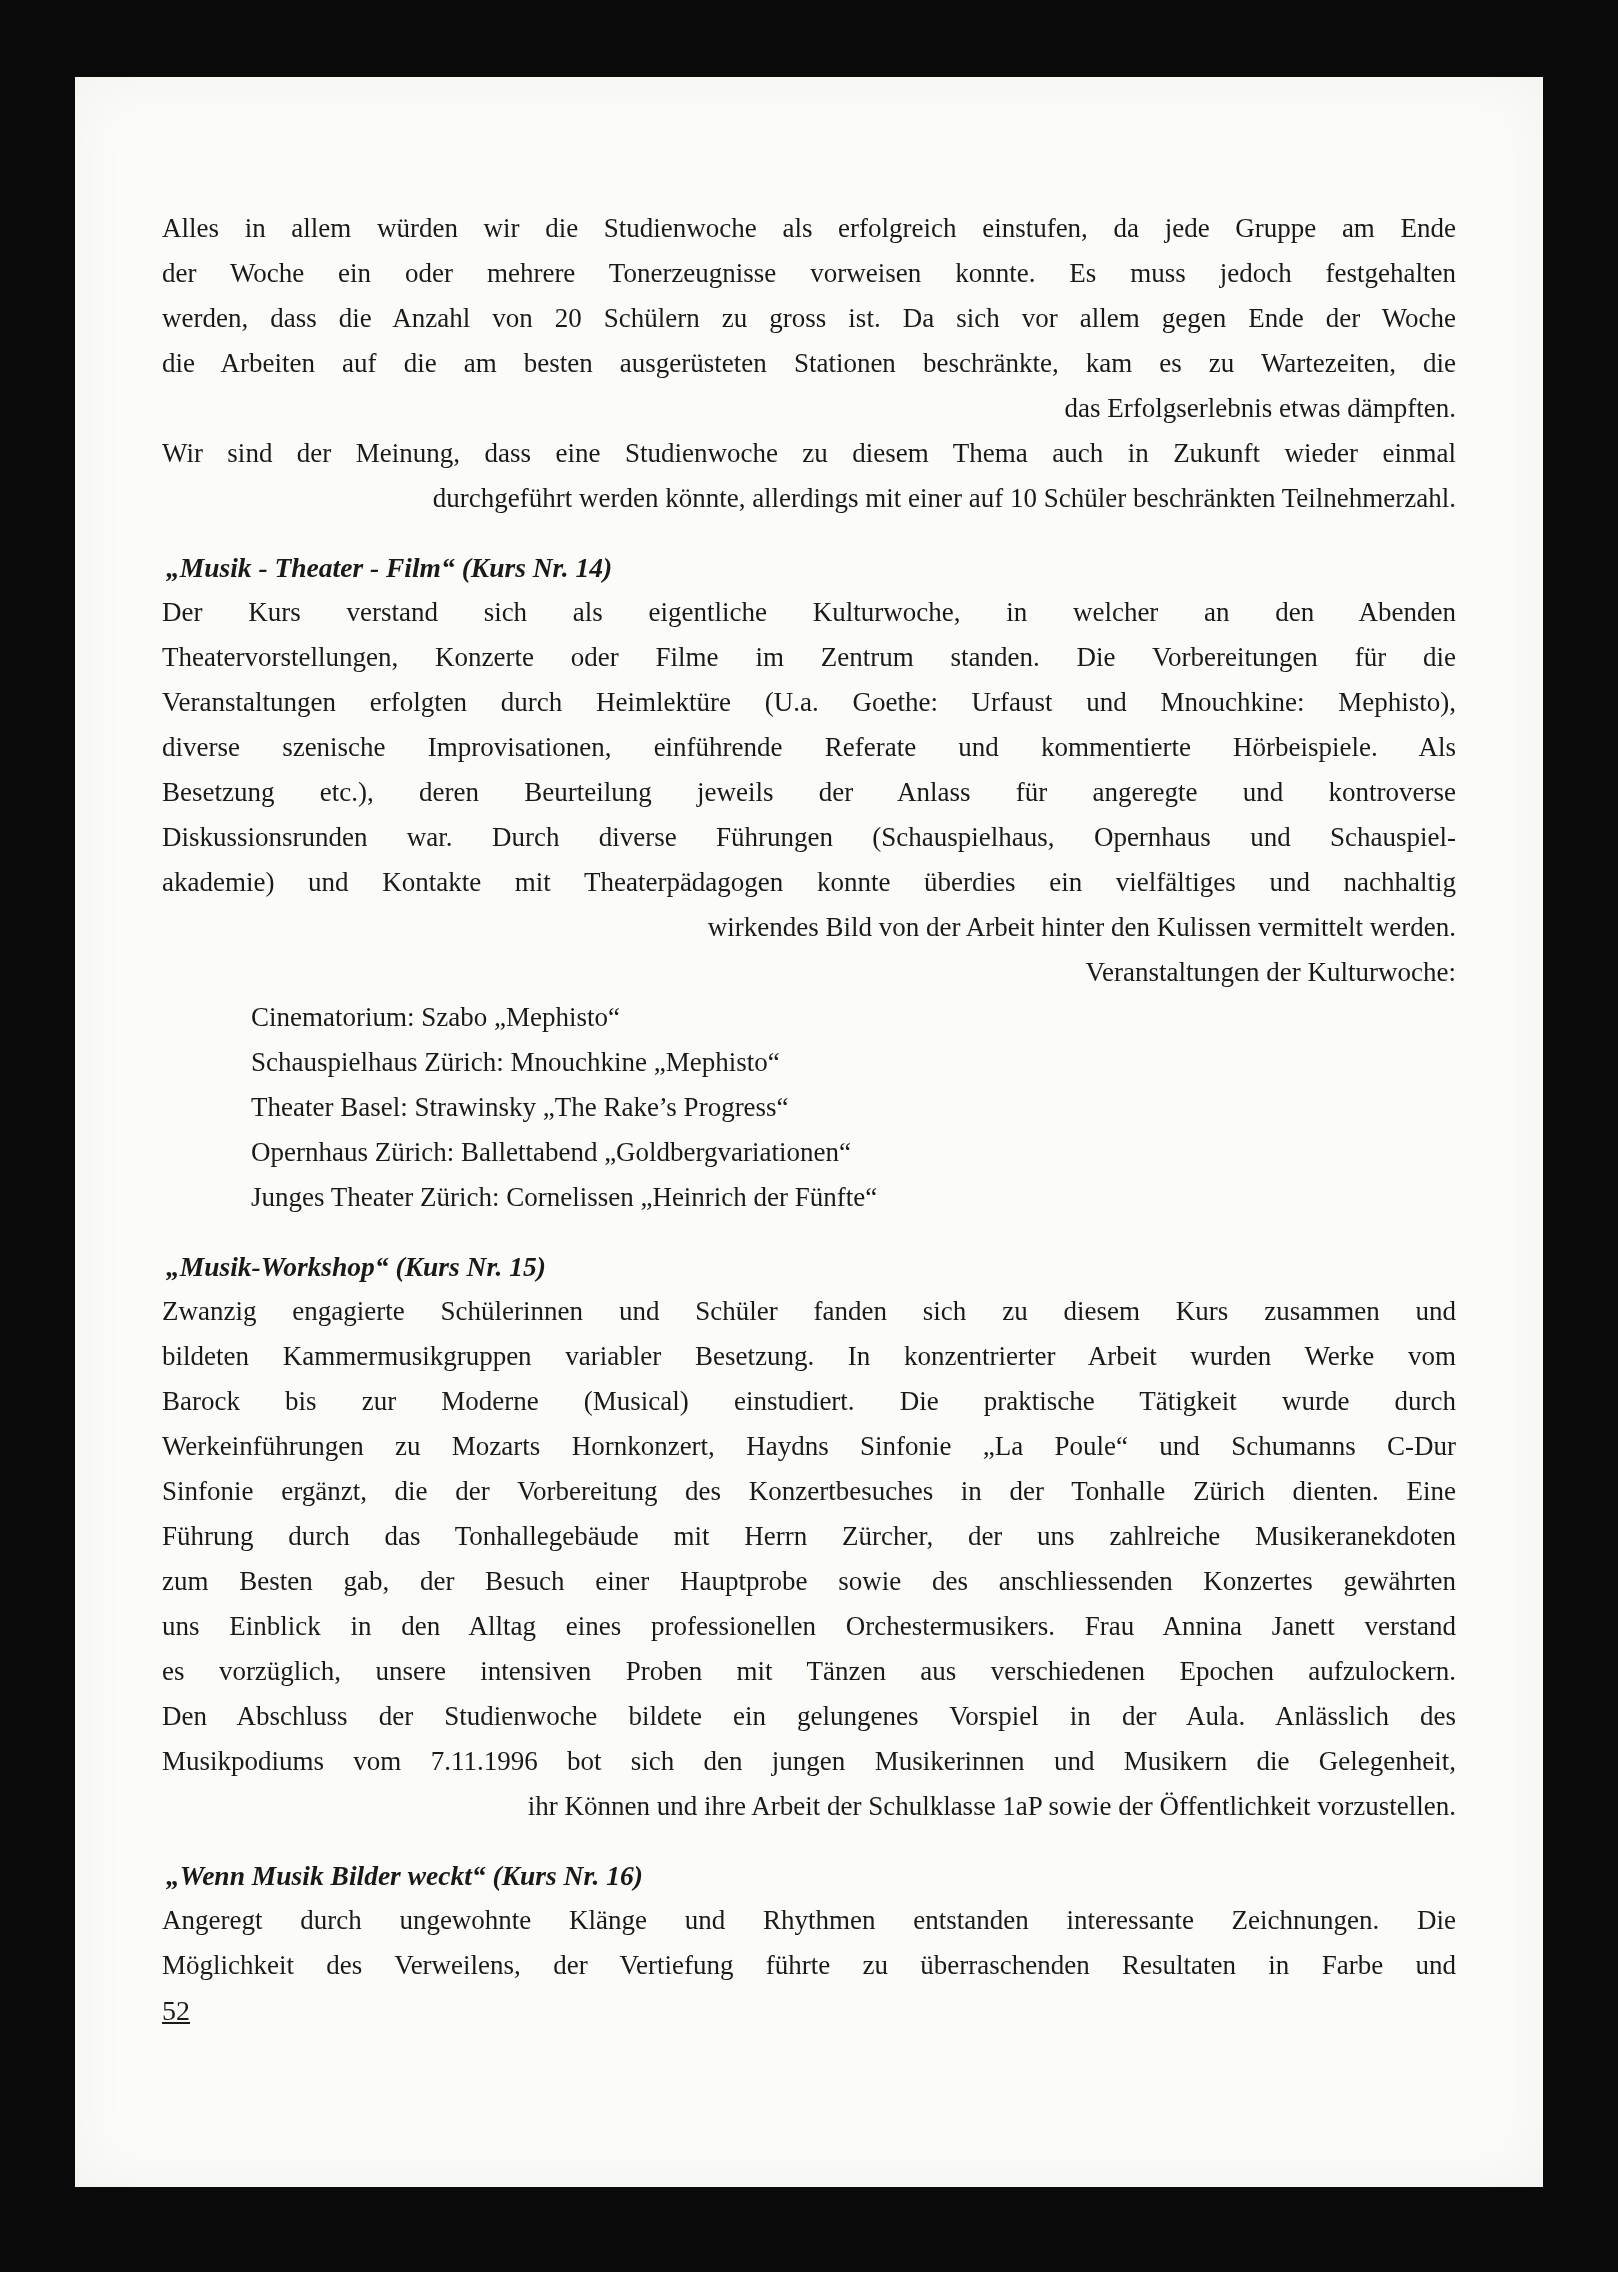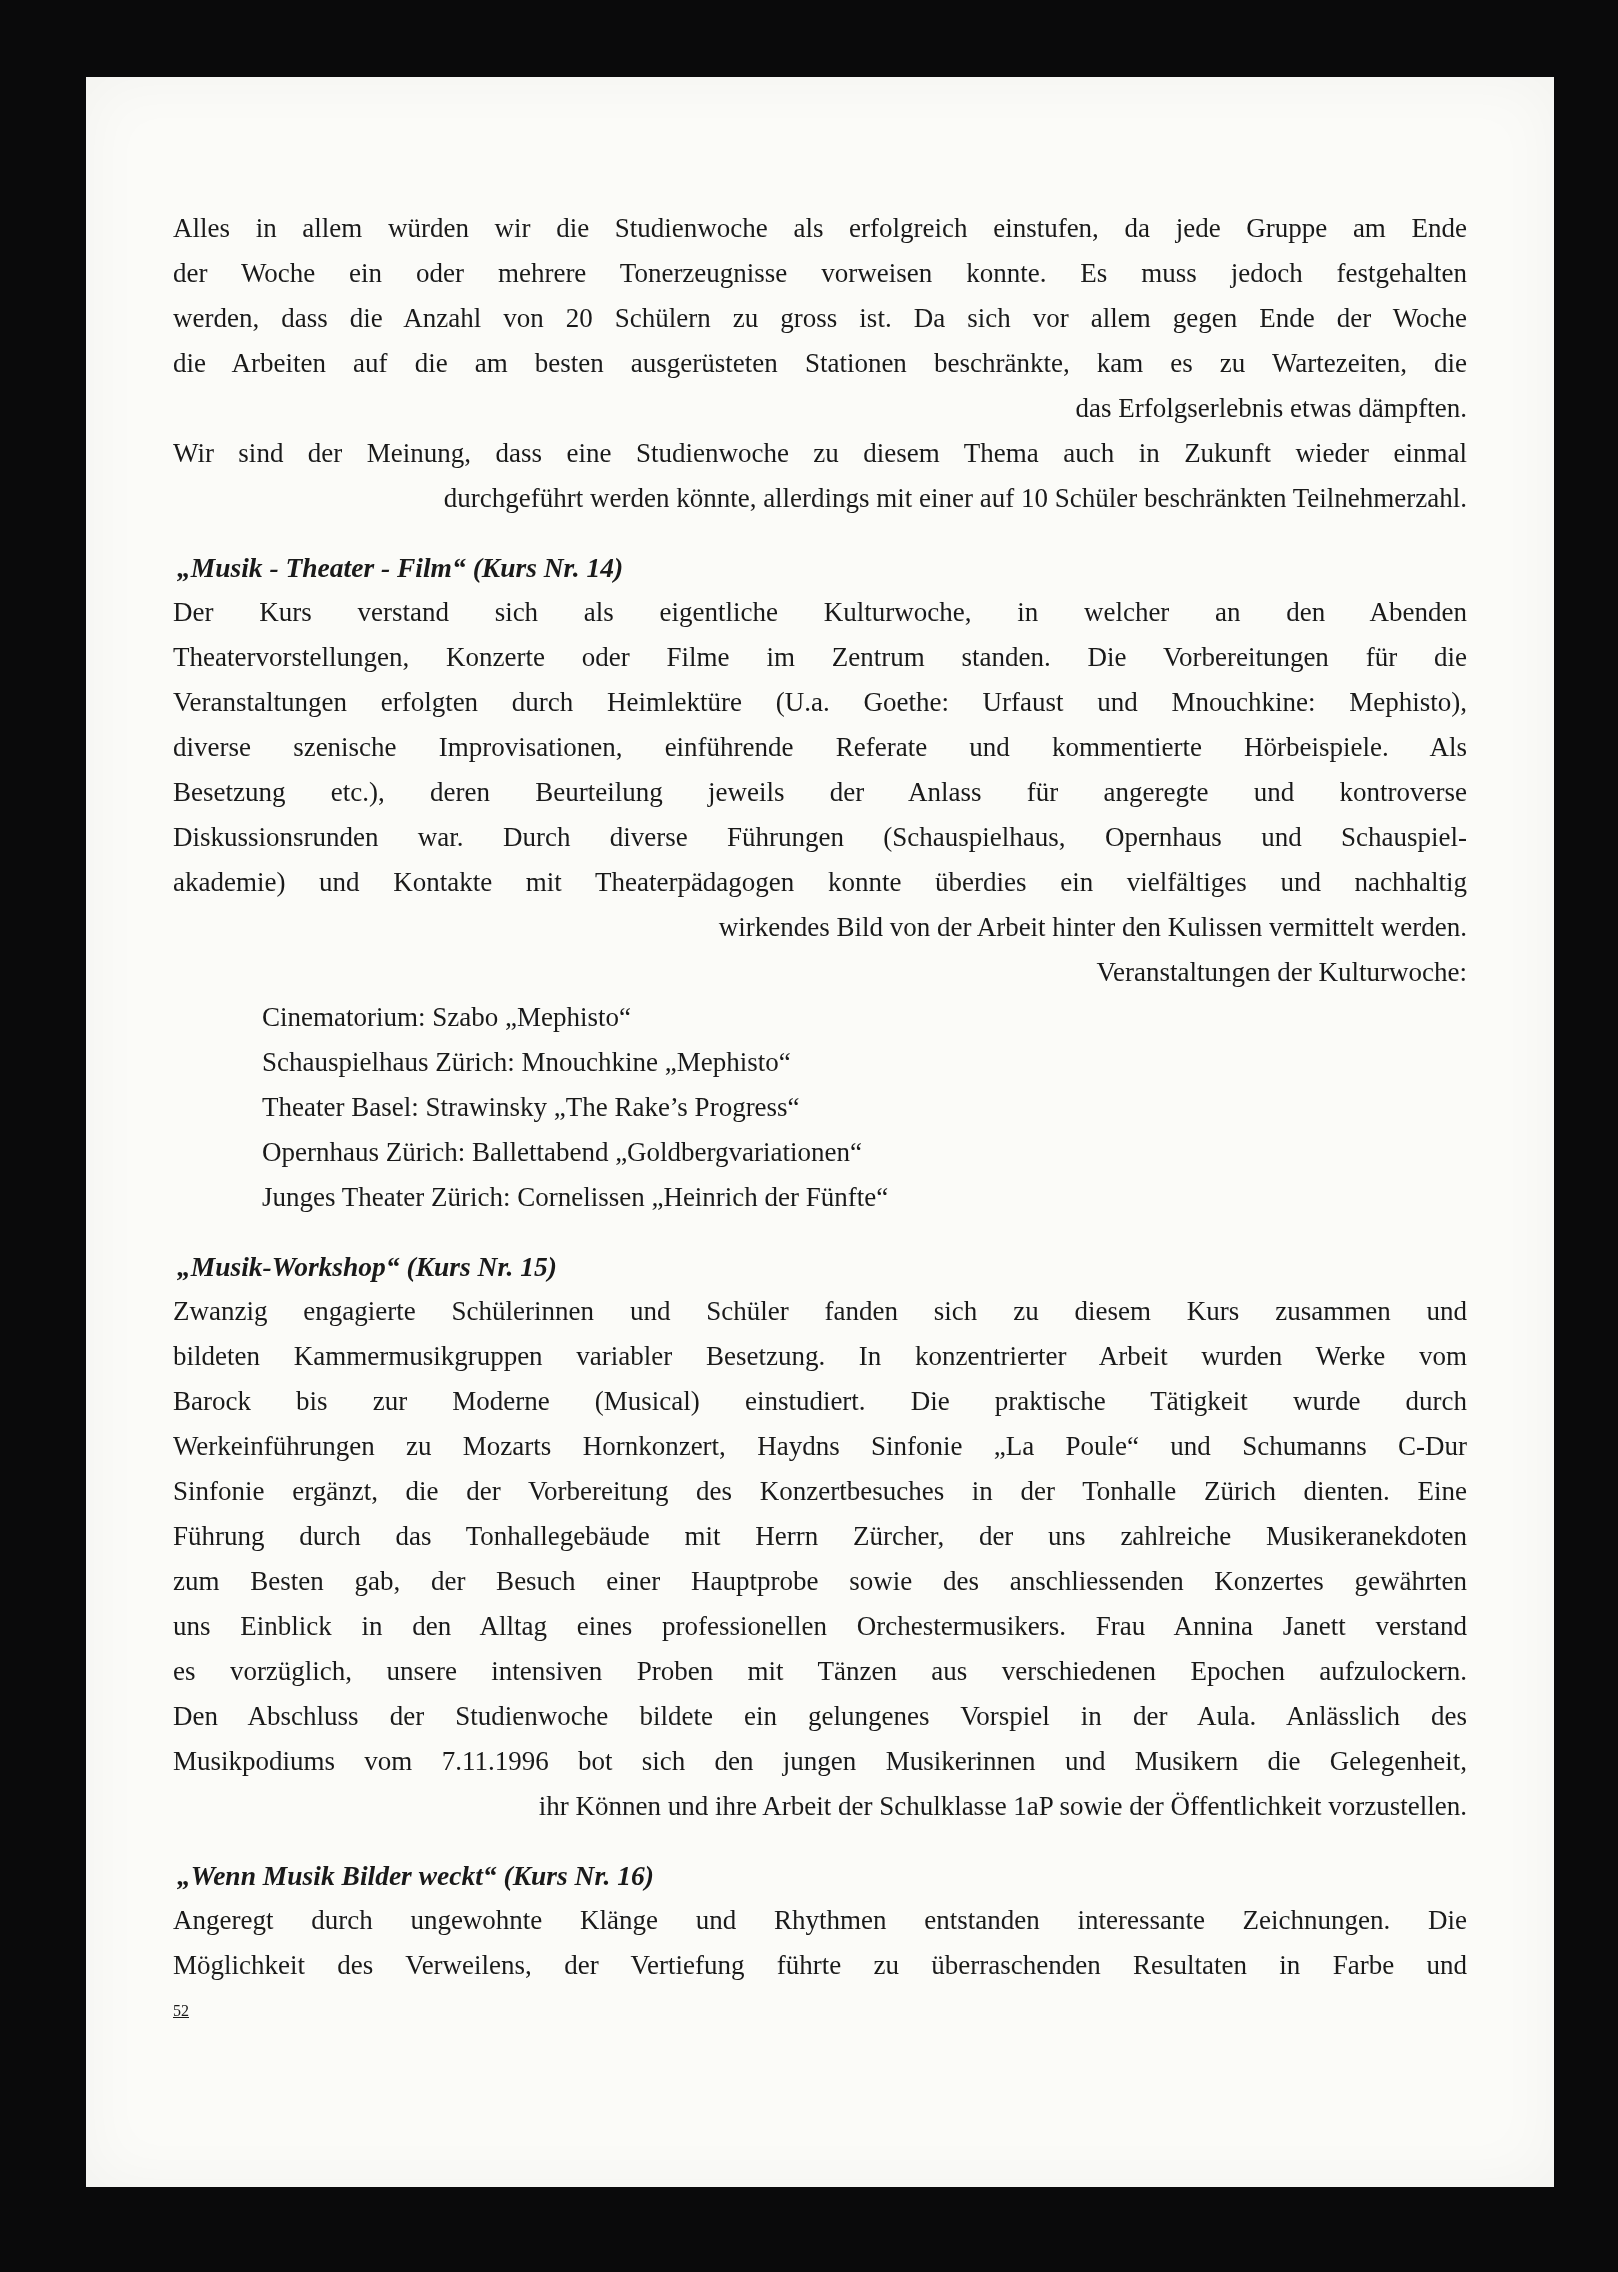--- a/index.html
+++ b/index.html
@@ -8,21 +8,21 @@
   }
   body {
     width: 1618px;
     height: 2273px;
     position: relative;
     background: #0a0a0b;
     font-family: "Liberation Serif", "DejaVu Serif", serif;
   }
   .scan-page {
     position: absolute;
-    left: 86px;
+    left: 75px;
     top: 77px;
     width: 1468px;
     height: 2110px;
     background: #fbfbf8;
     box-shadow: inset 0 0 65px rgba(0,0,0,0.04);
   }
   .text-column {
     position: absolute;
     left: 87px;
     top: 129px;
@@ -40,21 +40,21 @@
   .heading {
     margin: 24px 0 0 4px;
     font-size: 27.5px;
     font-weight: bold;
     font-style: italic;
     line-height: 45px;
   }
   .list { margin-left: 89px; }
   .list-item { line-height: 45px; }
   .page-number {
-    font-size: 16px;
+    font-size: 28px;
     line-height: 45px;
     text-decoration: underline;
   }
 </style>
 </head>
 <body style="background: rgb(10, 10, 11);">
 
 <div class="scan-page" style="background: rgb(251, 251, 248);">
   <div class="text-column" style="color: rgb(26, 26, 26);">
     <div>

